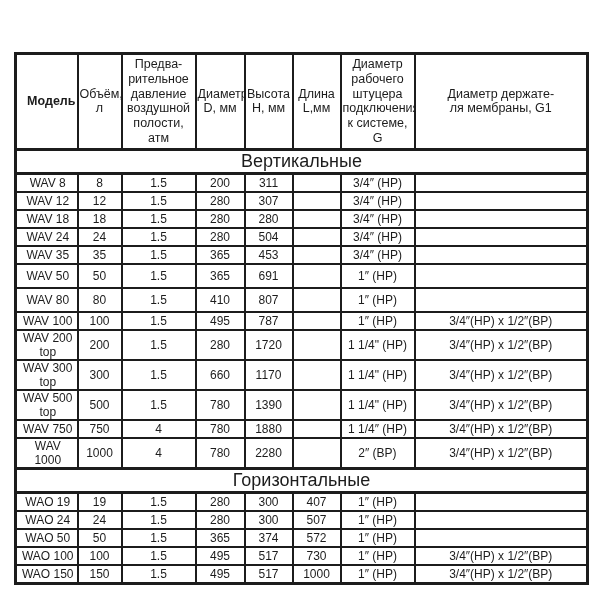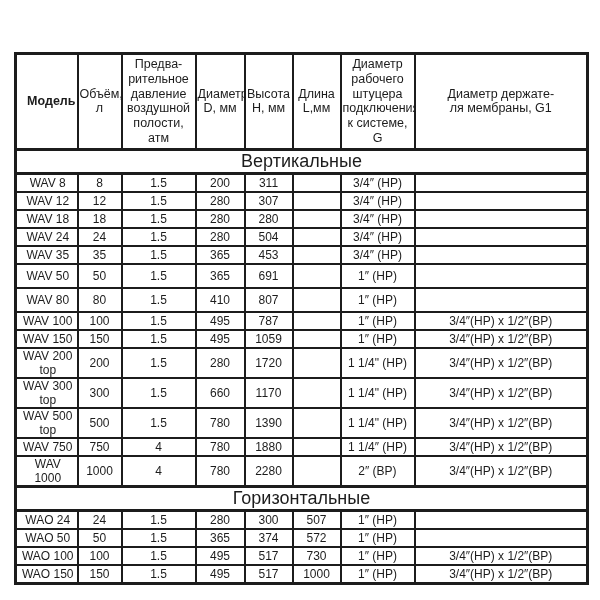--- a/index.html
+++ b/index.html
@@ -192,30 +192,20 @@
           <td class="model">WAV 100</td>
           <td>100</td>
           <td>1.5</td>
           <td>495</td>
           <td>787</td>
           <td></td>
           <td>1″ (HP)</td>
           <td>3/4″(HP) x 1/2″(BP)</td>
         </tr>
         <tr>
-          <td class="model">WAV 150</td>
-          <td>150</td>
-          <td>1.5</td>
-          <td>495</td>
-          <td>1059</td>
-          <td></td>
-          <td>1″ (HP)</td>
-          <td>3/4″(HP) x 1/2″(BP)</td>
-        </tr>
-        <tr>
           <td class="model">WAV 200 top</td>
           <td>200</td>
           <td>1.5</td>
           <td>280</td>
           <td>1720</td>
           <td></td>
           <td>1 1/4" (HP)</td>
           <td>3/4″(HP) x 1/2″(BP)</td>
         </tr>
         <tr>
@@ -255,20 +245,30 @@
           <td>780</td>
           <td>2280</td>
           <td></td>
           <td>2″ (BP)</td>
           <td>3/4″(HP) x 1/2″(BP)</td>
         </tr>
         <tr class="section">
           <td colspan="8">Горизонтальные</td>
         </tr>
         <tr>
+          <td class="model">WAO 19</td>
+          <td>19</td>
+          <td>1.5</td>
+          <td>280</td>
+          <td>300</td>
+          <td>407</td>
+          <td>1″ (HP)</td>
+          <td></td>
+        </tr>
+        <tr>
           <td class="model">WAO 24</td>
           <td>24</td>
           <td>1.5</td>
           <td>280</td>
           <td>300</td>
           <td>507</td>
           <td>1″ (HP)</td>
           <td></td>
         </tr>
         <tr>

